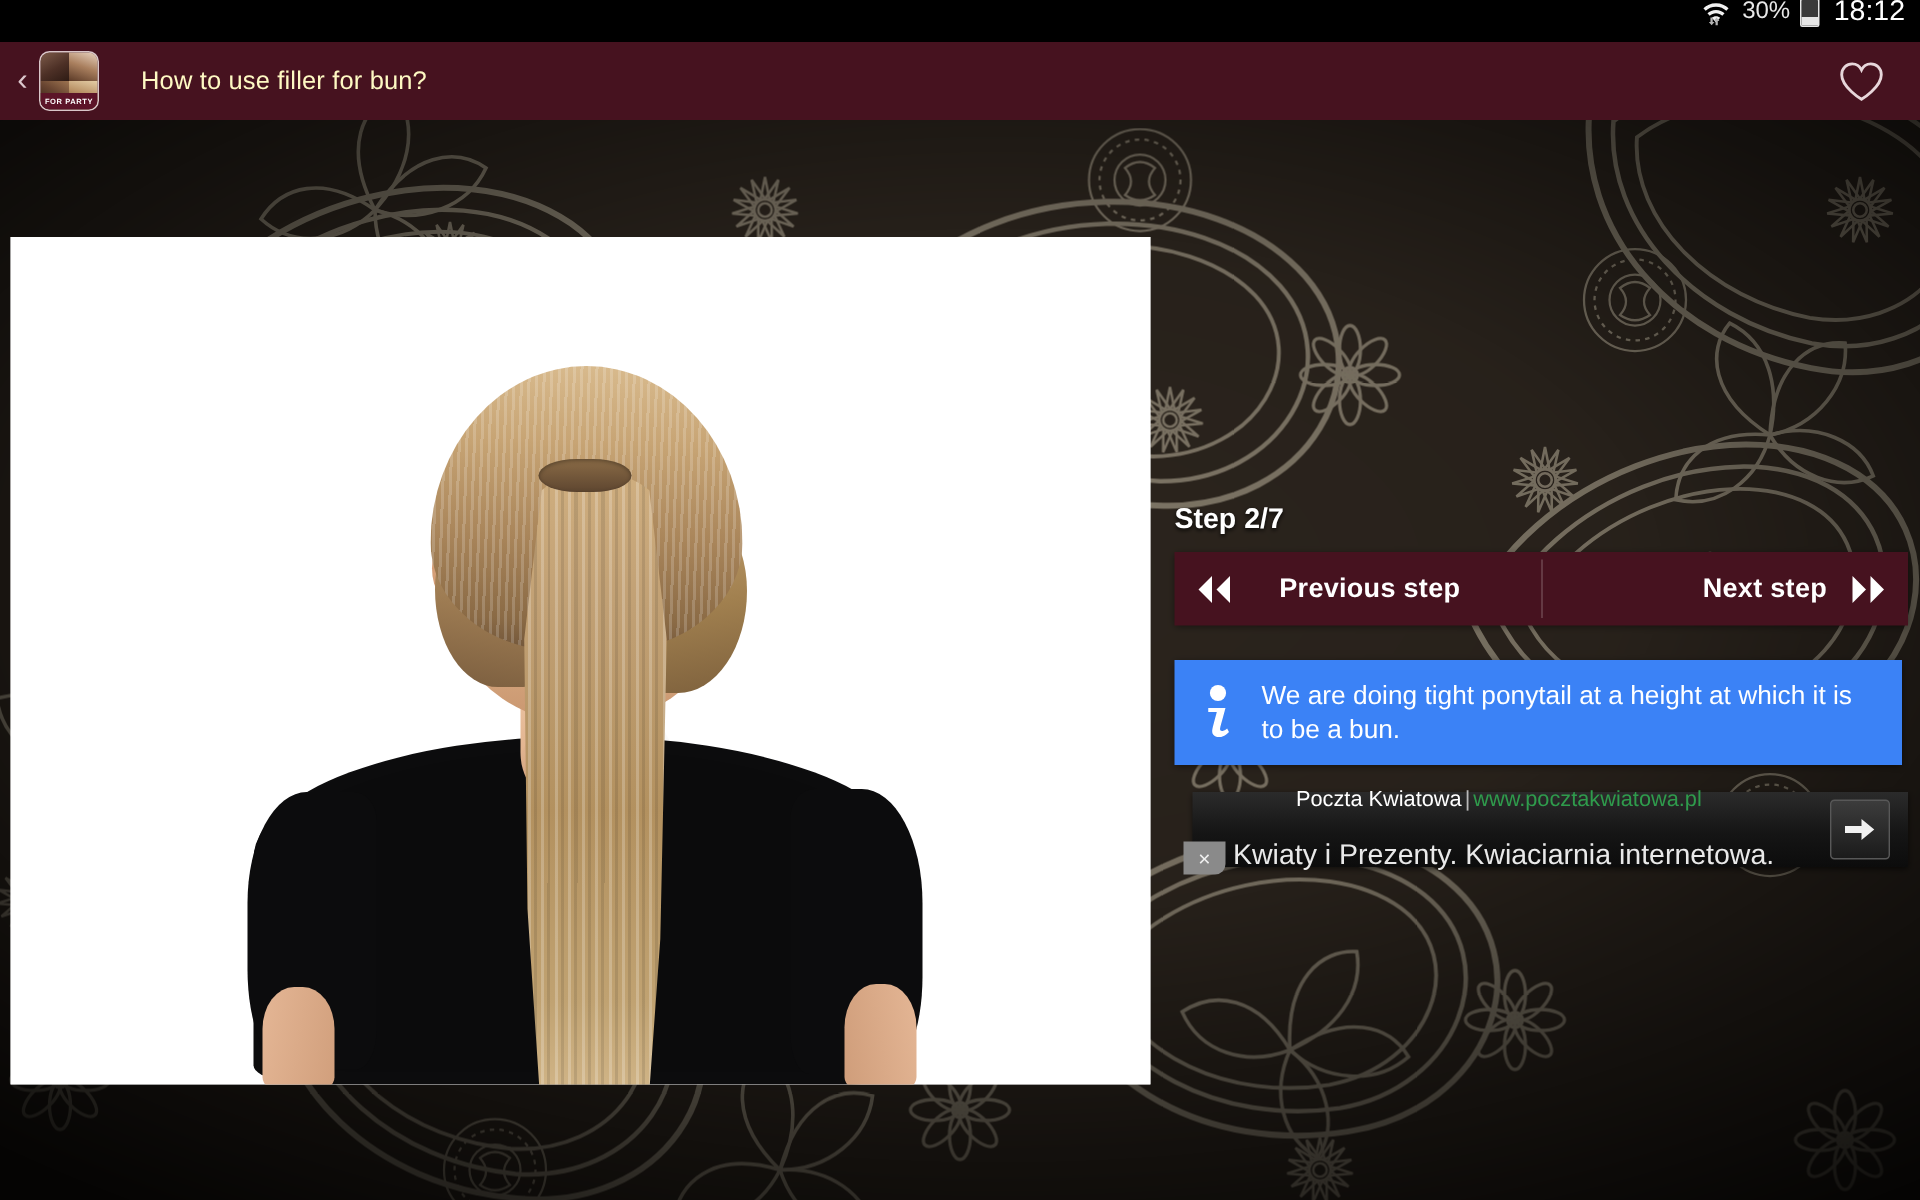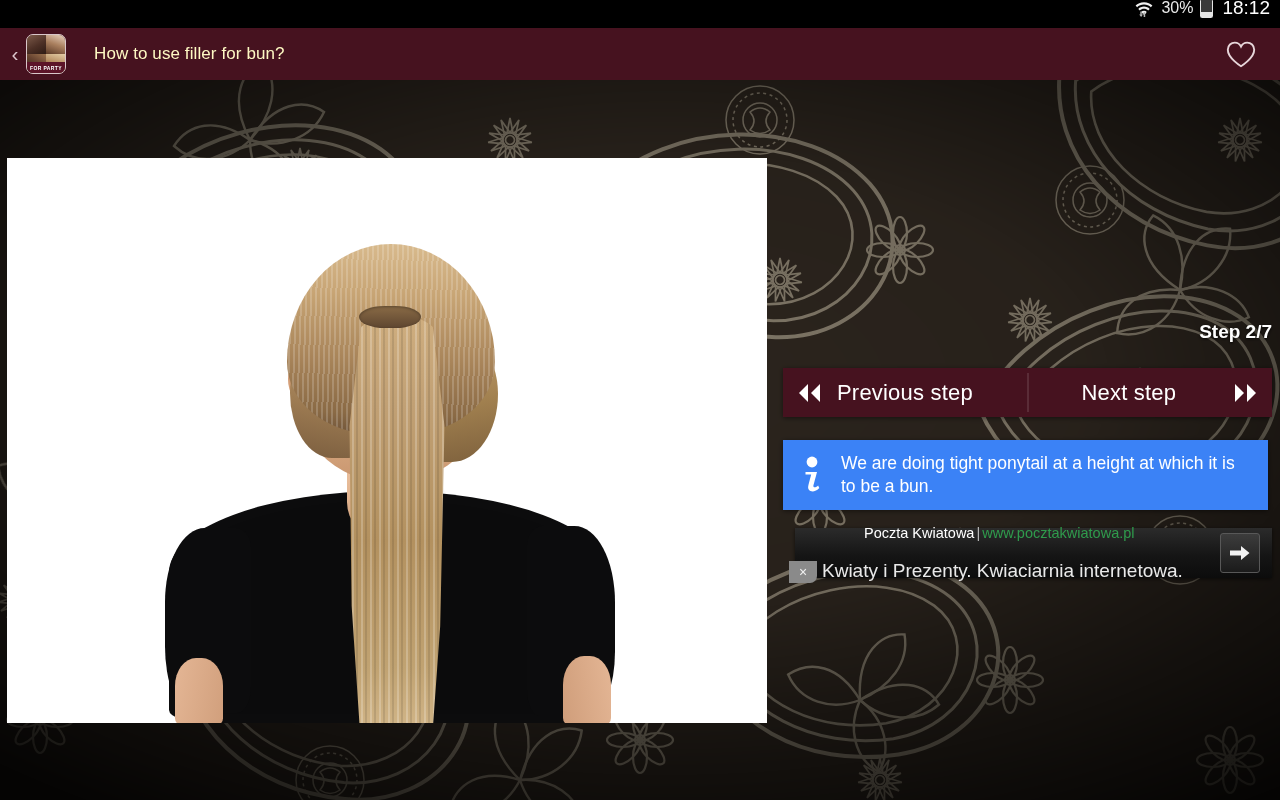--- a/index.html
+++ b/index.html
@@ -170,39 +170,39 @@
     clip-path:polygon(18% 0%, 82% 0%, 94% 22%, 90% 62%, 82% 86%, 70% 100%, 62% 93%, 50% 100%, 38% 92%, 26% 99%, 16% 84%, 8% 58%, 6% 22%);
   }
   #pony-shadow {
     left:330px; top:300px; width:124px; height:200px;
     background:radial-gradient(ellipse at 50% 40%, rgba(0,0,0,0.13), rgba(0,0,0,0) 70%);
     border-radius:50%;
   }
 
   
   #step-label {
-    position:absolute; left:783px; top:321px; width:489px;
-    text-align:right; color:#ffffff; font-size:19px; font-weight:bold;
+    position:absolute; left:783px; top:336px; width:489px;
+    text-align:left; color:#ffffff; font-size:19px; font-weight:bold;
     text-shadow:0 1px 3px rgba(0,0,0,0.85);
   }
   #nav-bar {
     position:absolute; left:783px; top:368px; width:489px; height:49px;
     background:#46121f; display:flex; align-items:stretch;
     box-shadow:0 1px 5px rgba(0,0,0,0.5);
   }
   .nav-btn {
     flex:1 1 50%; display:flex; align-items:center; position:relative;
     cursor:pointer; color:#ffffff;
   }
   #nav-divider {
     position:absolute; left:50%; top:5px; width:1px; height:39px;
     background:rgba(255,255,255,0.22); transform:translateX(-0.5px);
   }
   .nav-label {
-    flex:1 1 auto; text-align:left; font-size:22px; font-weight:normal;
+    flex:1 1 auto; text-align:right; font-size:18px; font-weight:bold;
     letter-spacing:0.2px;
   }
   .nav-chev {
     width:54px; display:flex; align-items:center; justify-content:center;
     color:#fff;
   }
 
   #info-panel {
     position:absolute; left:783px; top:440px; width:485px; height:70px;
     background:#3b82f6; display:flex; align-items:center;

